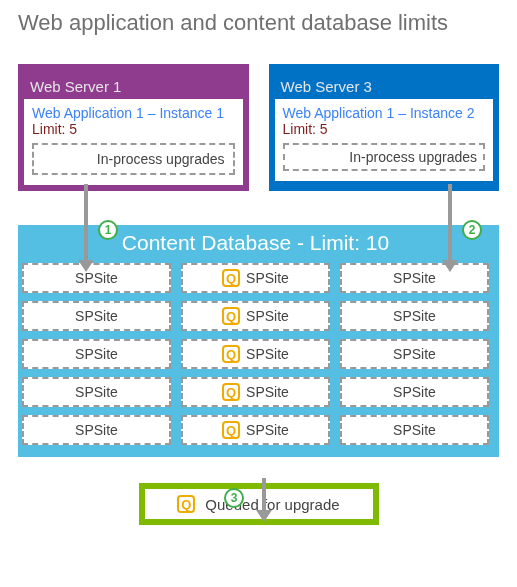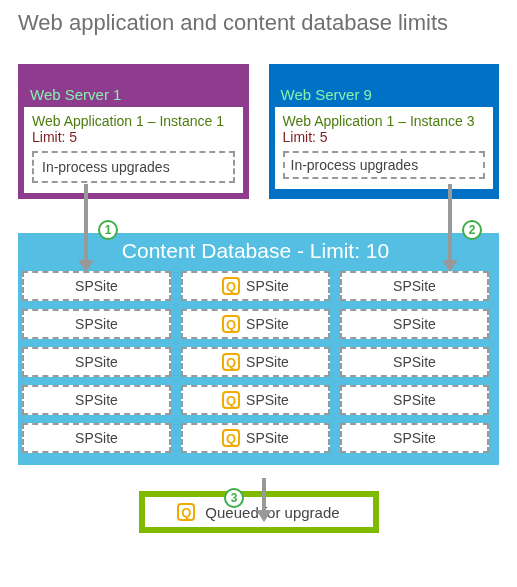--- a/index.html
+++ b/index.html
@@ -24,35 +24,35 @@
     margin-bottom: 6px;
   }
   .server {
     flex: 1;
     padding: 6px;
     position: relative;
   }
   .server.purple { background: #8f3c8f; }   
   .server.blue   { background: #0072c6; }
   .server-title {
-    color: #86efac;
+    color: #e5e5e5;
     font-size: 15px;
-    margin: 16px 0 4px 6px;
+    margin: 8px 0 4px 6px;
     font-weight: 300;
   }
   .server-inner {
     background: #fff;
     padding: 6px 8px 10px 8px;
   }
-  .server-inner .line1 { font-size: 14px; color: #4d7c0f; }
+  .server-inner .line1 { font-size: 14px; color: #3b82f6; }
   .server-inner .line2 { font-size: 14px; color: #7f1d1d; margin-bottom: 6px; }
   .inproc {
     border: 2px dashed #999;
     padding: 6px 8px;
-    text-align: left;
+    text-align: right;
     font-size: 14px;
     color: #444;
   }
   .server.blue .inproc { border-style: dashed; border-color: #999; }
   
   .server.blue .inproc {
     border: 0;
     outline: 2px dashed #999;
     outline-offset: -2px;
   }
@@ -165,23 +165,23 @@
       <div class="server-inner">
         <div class="line1">Web Application 1 – Instance 1</div>
         <div class="line2">Limit: 5</div>
         <div class="inproc">
           <span>In-process upgrades</span>
         </div>
       </div>
     </div>
 
     <div class="server blue">
-      <div class="server-title">Web Server 9</div>
+      <div class="server-title">Web Server 3</div>
       <div class="server-inner">
-        <div class="line1">Web Application 1 – Instance 3</div>
+        <div class="line1">Web Application 1 – Instance 2</div>
         <div class="line2">Limit: 5</div>
         <div class="inproc">
           <span>In-process upgrades</span>
         </div>
       </div>
     </div>
 
   </div>
 
   <div class="arrow" style="left:58px; top:174px; height:90px; width:20px;">

